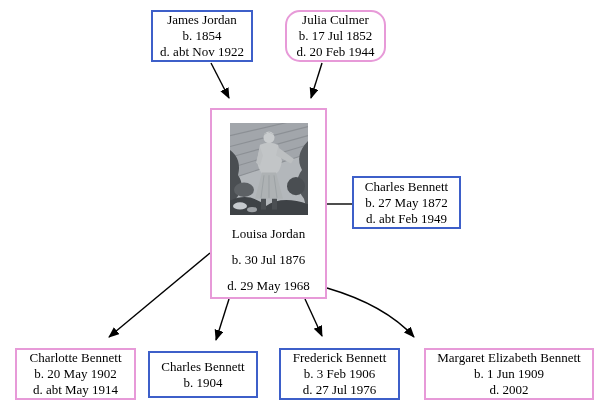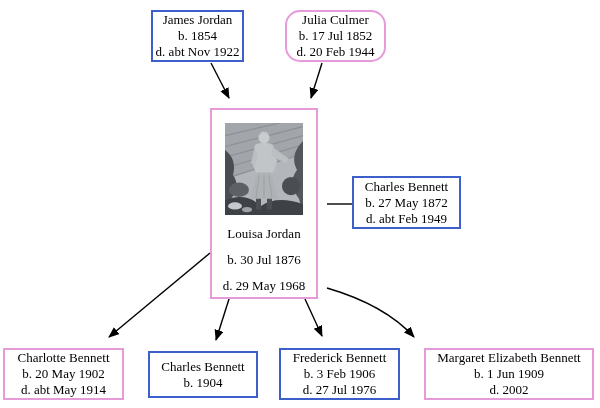--- a/index.html
+++ b/index.html
@@ -8,23 +8,23 @@
     font-family:"Liberation Serif", serif;color:#000;overflow:hidden;
   }
   svg.connectors{position:absolute;left:0;top:0;width:600px;height:408px;}
   .pbox{
     position:absolute;box-sizing:border-box;border:2px solid #888;background:#fff;
     text-align:center;font-size:13px;line-height:16px;
     display:flex;flex-direction:column;justify-content:center;
   }
   .pline{white-space:nowrap;}
   
-  .b-james    {left:151px;top:10px;width:93px;height:52px;}
+  .b-james    {left:151px;top:10px;width:102px;height:52px;}
   .b-julia    {left:285px;top:10px;width:101px;height:52px;border-radius:15px;}
-  .b-louisa   {left:210px;top:108px;width:108px;height:191px;justify-content:flex-start;}
+  .b-louisa   {left:210px;top:108px;width:117px;height:191px;justify-content:flex-start;}
   .b-charless {left:352px;top:176px;width:109px;height:53px;}
   .b-charlotte{left:3px;top:348px;width:121px;height:52px;}
   .b-charlesj {left:148px;top:351px;width:110px;height:47px;}
   .b-frederick{left:279px;top:348px;width:121px;height:52px;}
   .b-margaret {left:424px;top:348px;width:170px;height:52px;}
   .b-louisa .photo{width:78px;height:102px;margin:13px auto 4px auto;display:block;}
   .b-louisa .pline{line-height:22px;margin-top:4px;}
 </style>
 </head>
 <body>
@@ -100,21 +100,21 @@
     <div class="pline">b. 30 Jul 1876</div>
     <div class="pline">d. 29 May 1968</div>
   </div>
 
   <div class="pbox b-charless" style="border-color: rgb(61, 95, 201);">
     <div class="pline">Charles Bennett</div>
     <div class="pline">b. 27 May 1872</div>
     <div class="pline">d. abt Feb 1949</div>
   </div>
 
-  <div class="pbox b-charlotte" style="border-color: rgb(231, 154, 216);">
+  <div class="pbox b-charlotte" style="border-color: rgb(231, 154, 216); margin-left: 12px;">
     <div class="pline">Charlotte Bennett</div>
     <div class="pline">b. 20 May 1902</div>
     <div class="pline">d. abt May 1914</div>
   </div>
 
   <div class="pbox b-charlesj" style="border-color: rgb(61, 95, 201);">
     <div class="pline">Charles Bennett</div>
     <div class="pline">b. 1904</div>
   </div>
 

